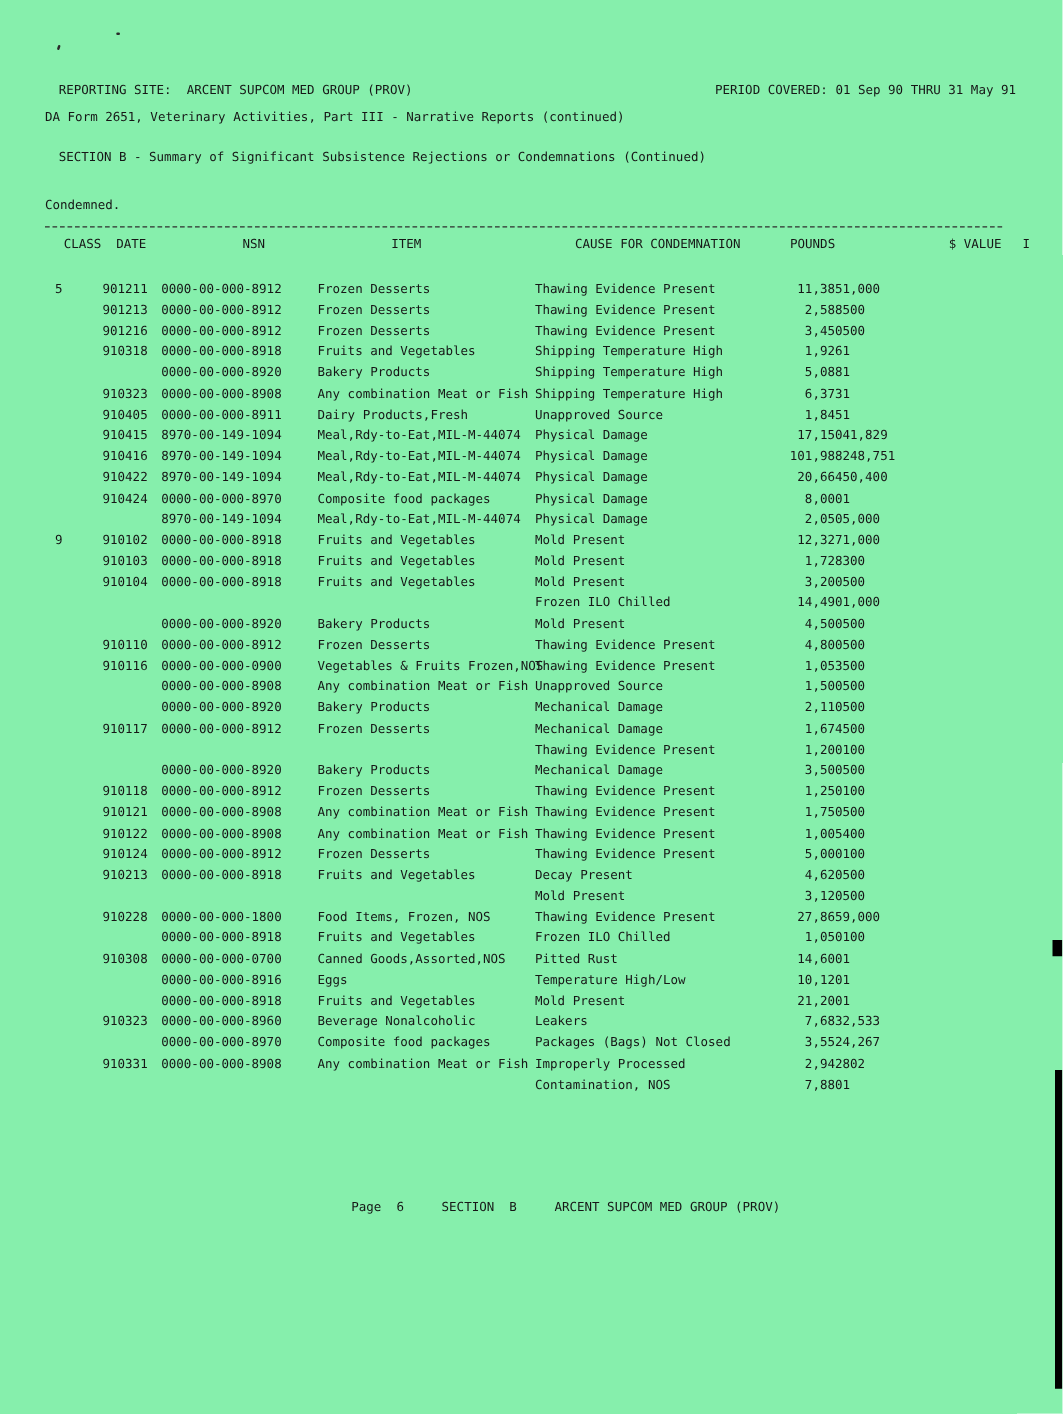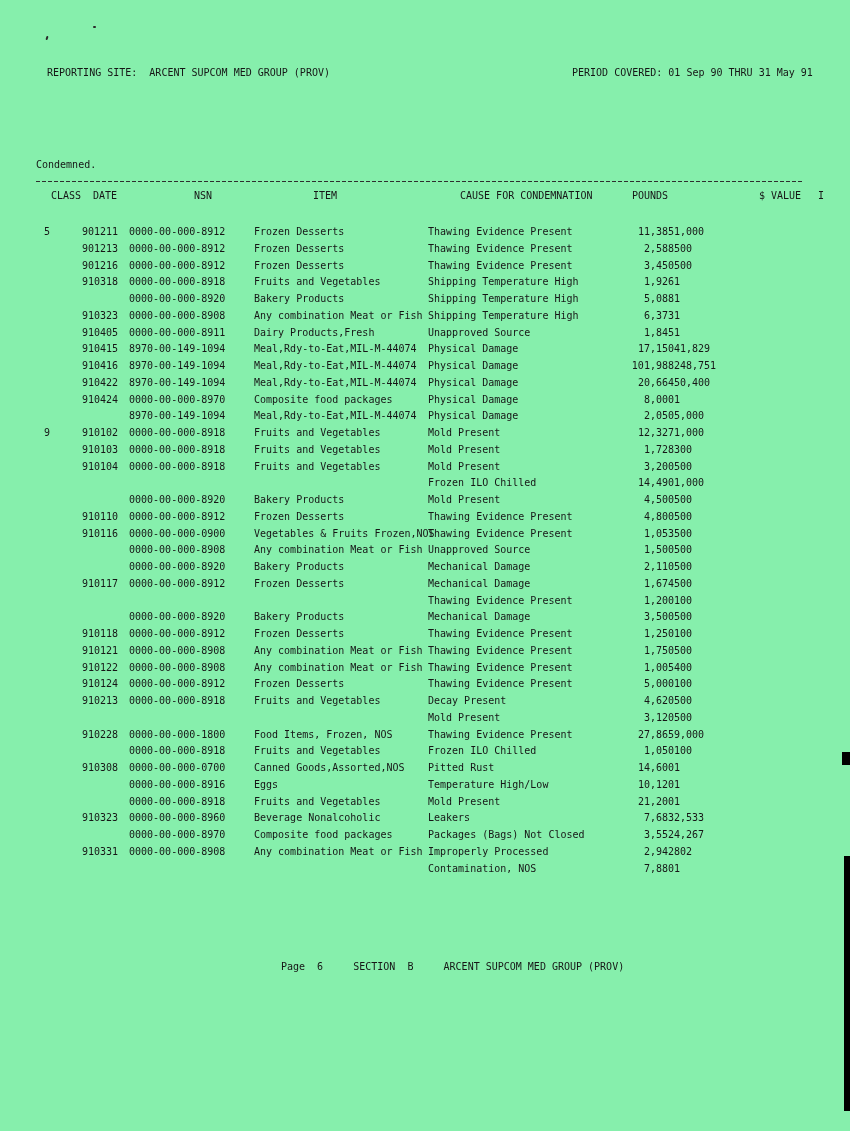--- a/index.html
+++ b/index.html
@@ -76,20 +76,22 @@
 </head>
 <body>
 
 <div class="page">
 
   <div class="speck speck-1"></div>
   <div class="speck speck-2"></div>
 
   <div class="abs line-reporting">REPORTING SITE:  ARCENT SUPCOM MED GROUP (PROV)</div>
   <div class="abs line-period">PERIOD COVERED: 01 Sep 90 THRU 31 May 91</div>
+  <div class="abs line-form">DA Form 2651, Veterinary Activities, Part III - Narrative Reports (continued)</div>
+  <div class="abs line-section">SECTION B - Summary of Significant Subsistence Rejections or Condemnations (Continued)</div>
   <div class="abs line-condemned">Condemned.</div>
 
   <div class="dashes"></div>
 
   <div class="col-headers">
     <span class="ch ch0">CLASS</span>
     <span class="ch ch1">DATE</span>
     <span class="ch ch2">NSN</span>
     <span class="ch ch3">ITEM</span>
     <span class="ch ch4">CAUSE FOR CONDEMNATION</span>

